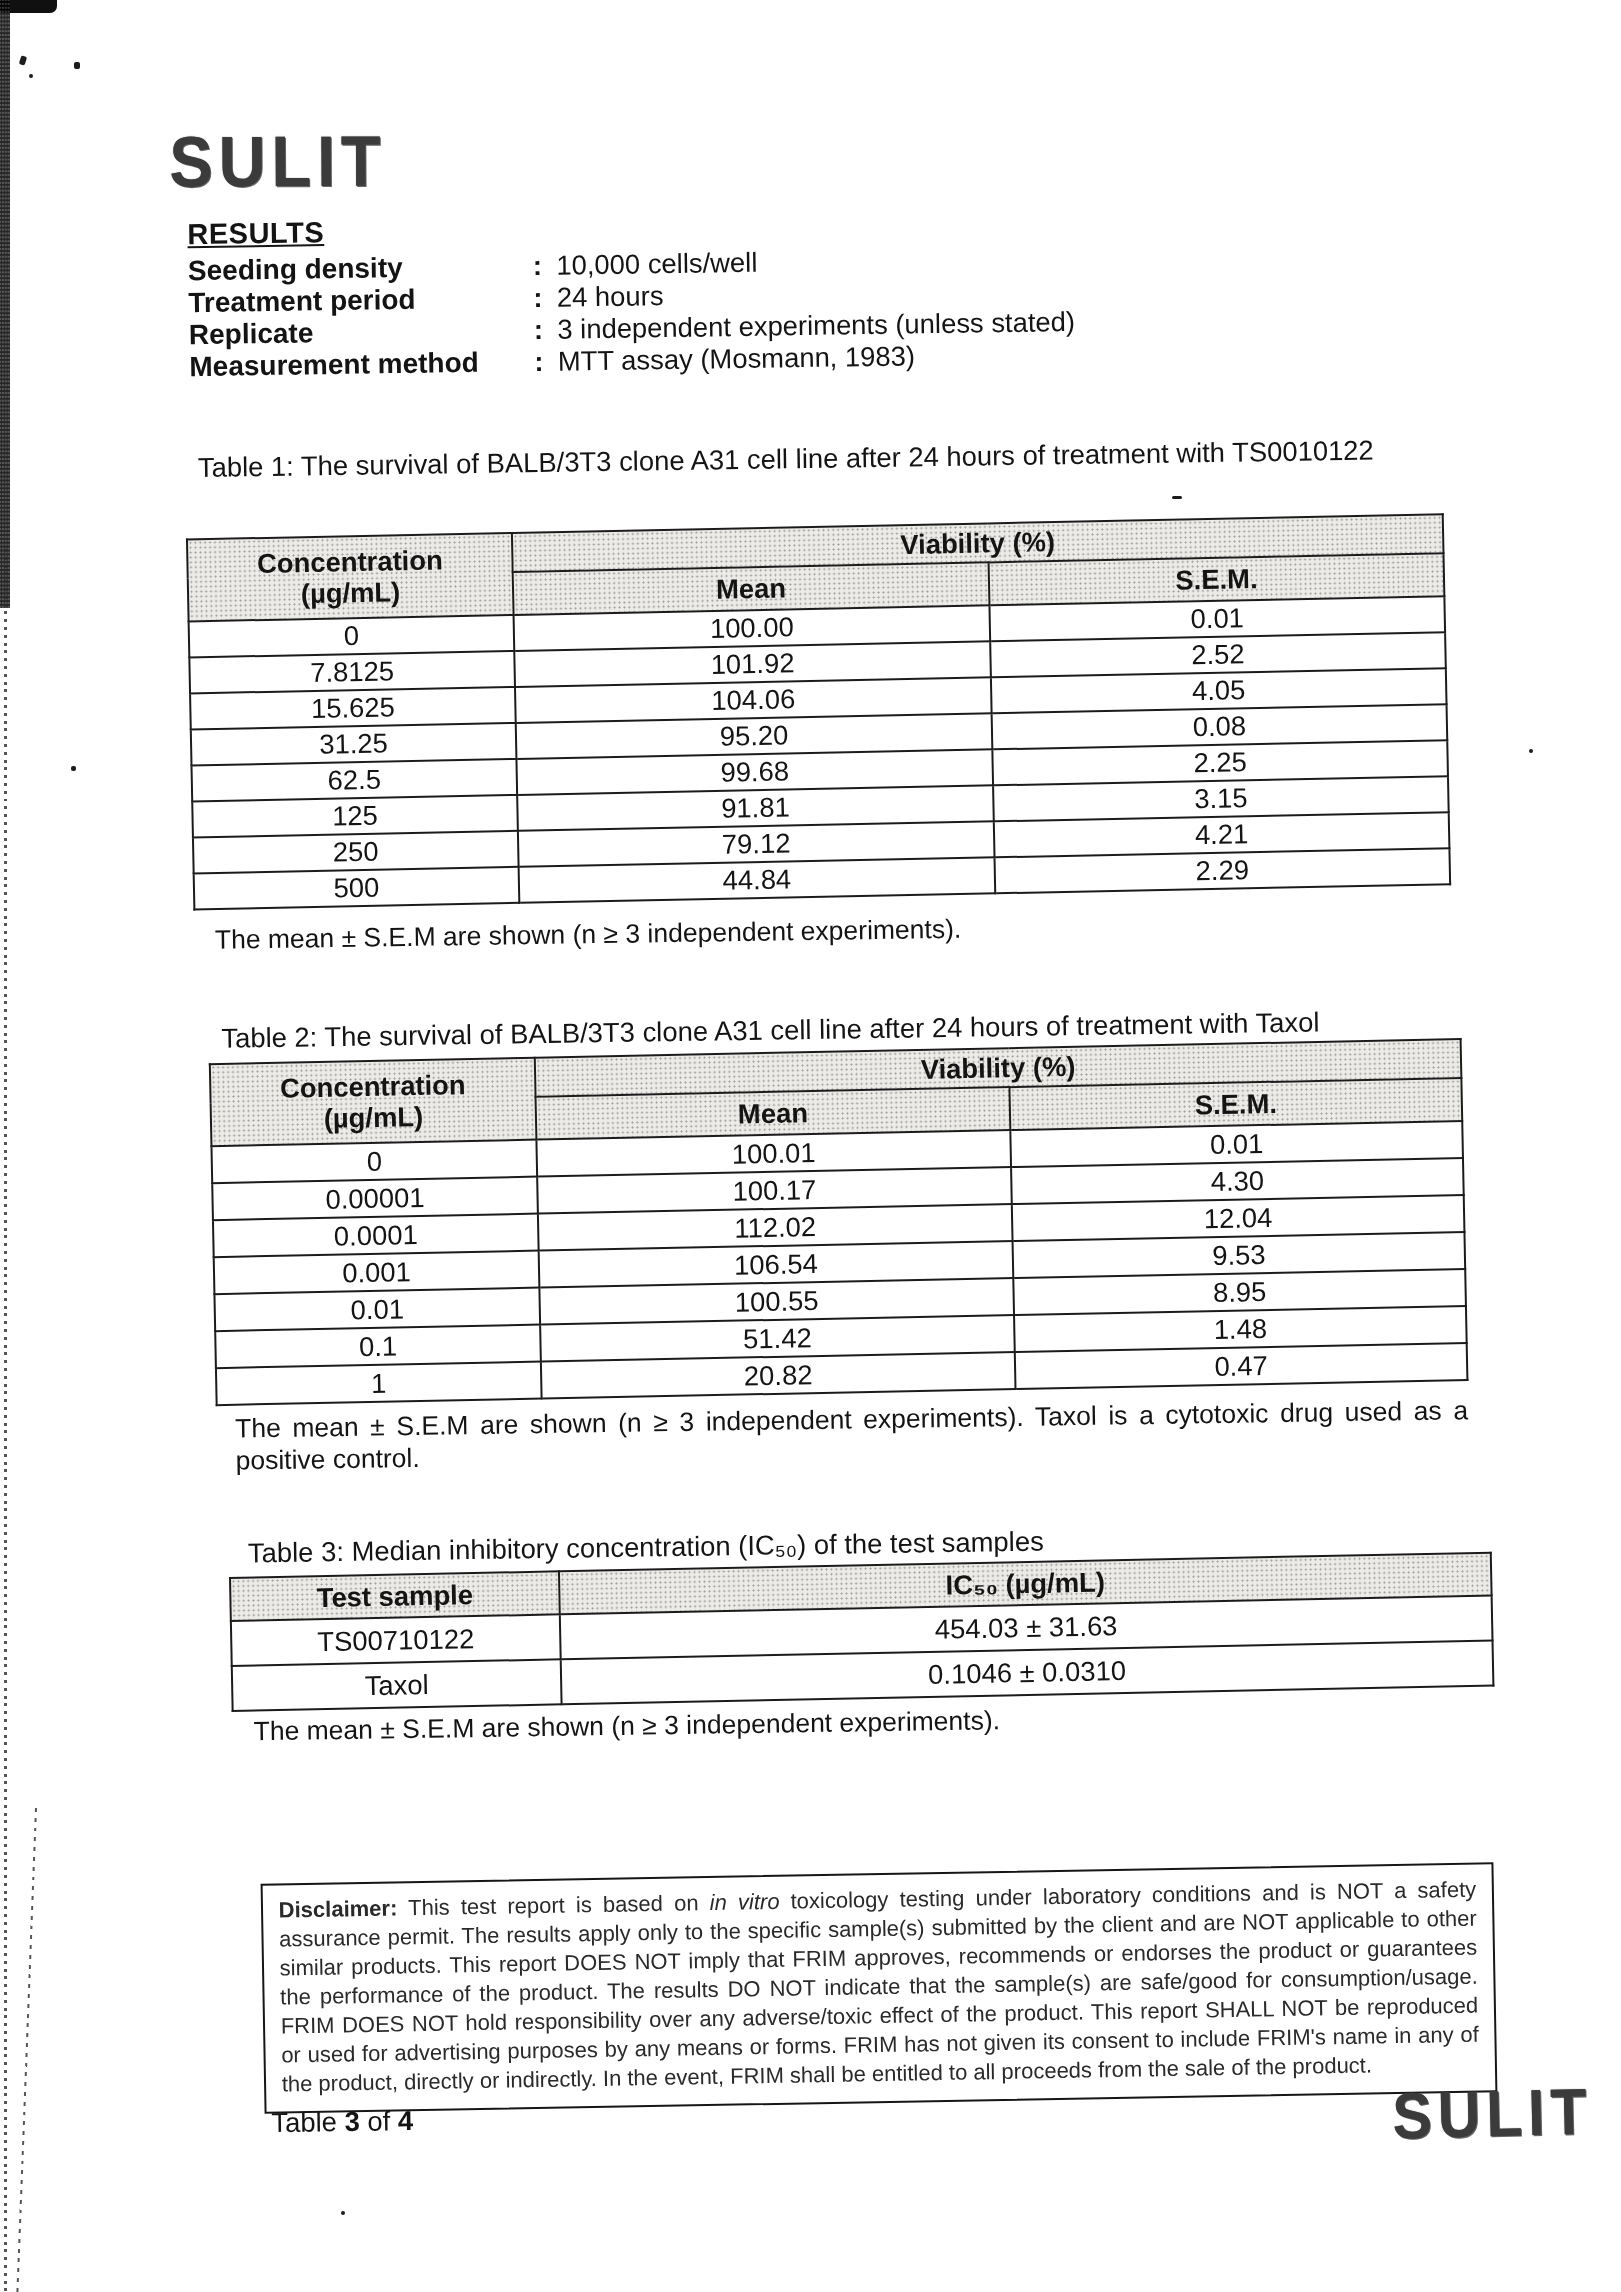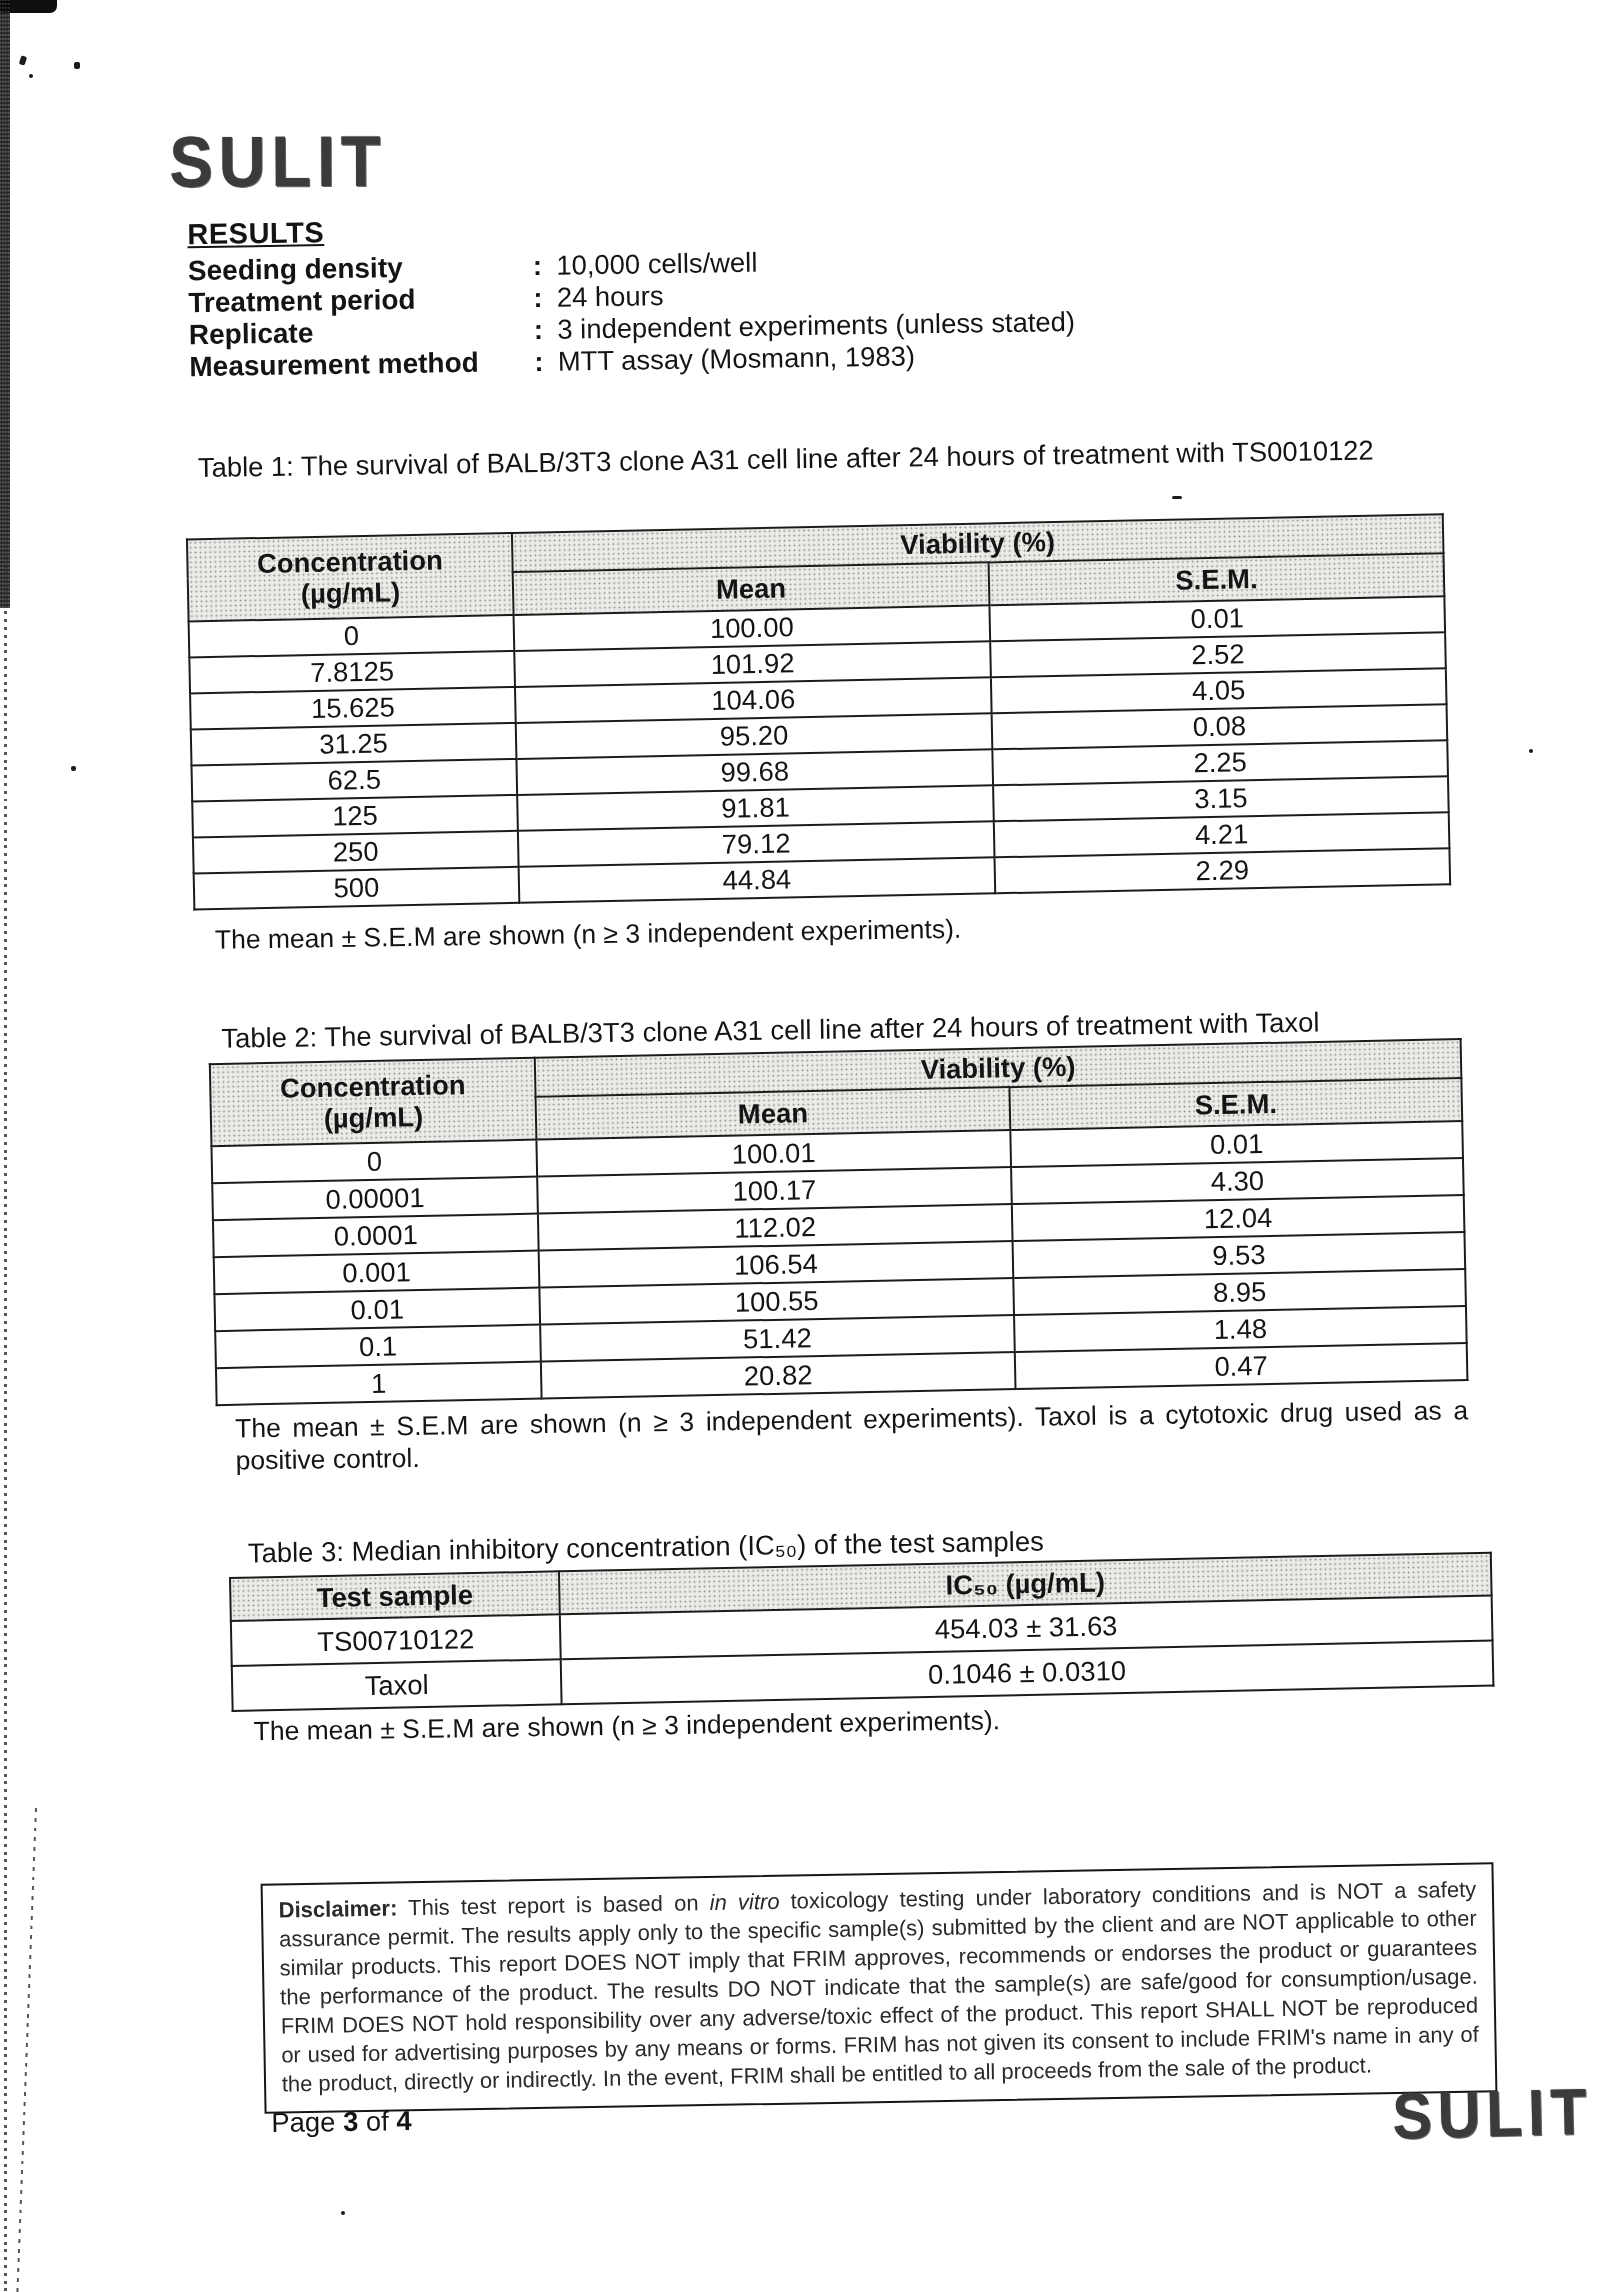--- a/index.html
+++ b/index.html
@@ -300,21 +300,21 @@
           </tr>
       </tbody>
     </table>
     <p class="footnote fn-3">The mean ± S.E.M are shown (n ≥ 3 independent experiments).</p>
 
     <div class="disclaimer-box">
       <p><span class="dlabel">Disclaimer:</span><span> This test report is based on </span><em>in vitro</em><span> toxicology testing under laboratory conditions and is NOT a safety assurance permit. The results apply only to the specific sample(s) submitted by the client and are NOT applicable to other similar products. This report DOES NOT imply that FRIM approves, recommends or endorses the product or guarantees the performance of the product. The results DO NOT indicate that the sample(s) are safe/good for consumption/usage. FRIM DOES NOT hold responsibility over any adverse/toxic effect of the product. This report SHALL NOT be reproduced or used for advertising purposes by any means or forms. FRIM has not given its consent to include FRIM's name in any of the product, directly or indirectly. In the event, FRIM shall be entitled to all proceeds from the sale of the product.</span></p>
     </div>
 
     <p class="page-footer">
-      <span>Page</span>
+      <span>Table</span>
       <span class="bold">3</span>
       <span>of</span>
       <span class="bold">4</span>
     </p>
 
     <div class="stamp stamp-bottom">SULIT</div>
 
   </div>
 </div>
 

